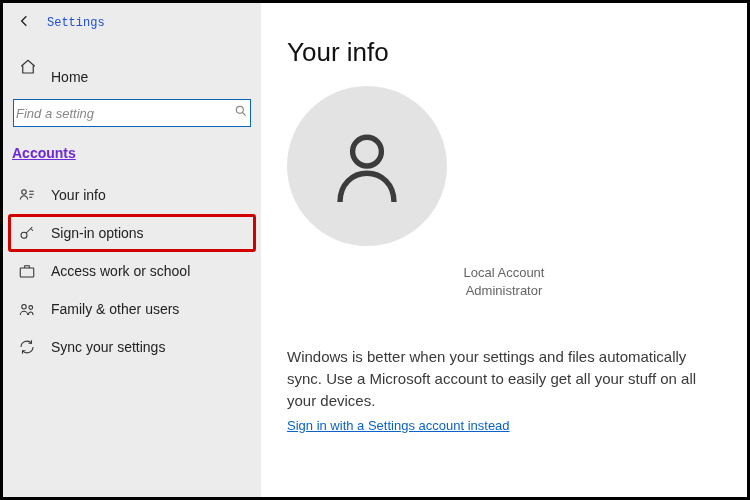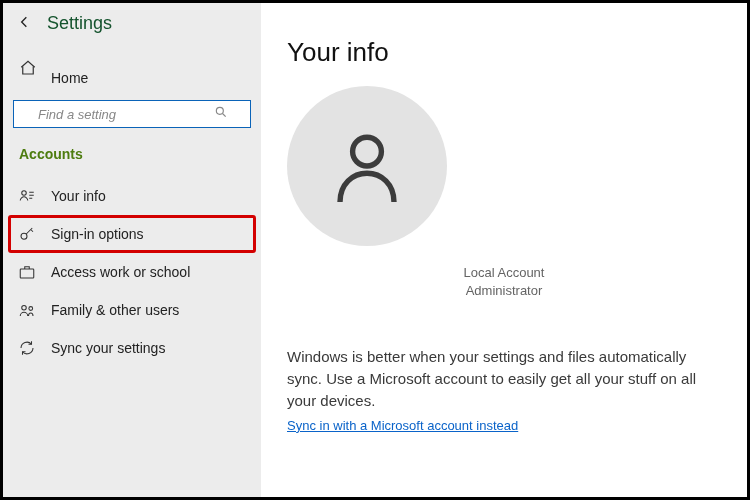--- a/index.html
+++ b/index.html
@@ -1,30 +1,30 @@
 <!DOCTYPE html>
 <html><head>
 <meta charset="utf-8">
 <style>
   * { box-sizing: border-box; margin: 0; padding: 0; }
   html, body { width: 750px; height: 500px; font-family: "Segoe UI", Arial, sans-serif; }
   .frame { width: 750px; height: 500px; border: 3px solid #000; background: #fff; display: flex; overflow: hidden; }
   .sidebar { width: 258px; background: #ececec; display: flex; flex-direction: column; padding-top: 6px; }
   .titlebar { display: flex; align-items: center; gap: 14px; padding: 4px 10px 10px 14px; }
   .titlebar .back svg { width: 16px; height: 16px; }
-  .titlebar .title { font-size: 18px; color: #14532d; }
+  .titlebar .title { font-size: 12px; color: #1d4ed8; font-family: Liberation Mono, monospace; }
   .home-row { display: flex; align-items: center; gap: 14px; padding: 10px 10px 14px 16px; }
   .home-row .hicon svg { width: 18px; height: 18px; }
   .home-row .hlabel { font-size: 14px; color: #222; margin-top: 16px; }
   .search-wrap { padding: 0 10px 18px 10px; }
-  .search { border: 1px solid #0a63b8; background: #fff; height: 28px; display: flex; align-items: center; padding: 0 24px; }
+  .search { border: 1px solid #0a63b8; background: #fff; height: 28px; display: flex; align-items: center; padding: 0 2px; }
   .search input { border: none; flex: 1; font-size: 13px; outline: none; color: #444; background: transparent; }
   .search input::placeholder { color: #888; font-style: italic; }
   .search .sicon svg { width: 14px; height: 14px; stroke: #888; }
-  .section { font-weight: 600; font-size: 14px; color: #4d7c0f; padding: 0 10px 14px 16px; }
+  .section { font-weight: 600; font-size: 14px; color: #6d28d9; padding: 0 10px 14px 9px; text-decoration: underline; }
   .nav { display: flex; flex-direction: column; gap: 2px; padding: 2px 6px 0 6px; }
   .nav-item { display: flex; align-items: center; gap: 14px; padding: 9px 8px; font-size: 14px; color: #222; border-radius: 2px; }
   .nav-item .nicon { width: 20px; display: flex; justify-content: center; }
   .nav-item .nicon svg { width: 18px; height: 18px; stroke: #333; fill: none; stroke-width: 1.4; }
   .nav-item.highlight { outline: 3px solid #d30000; outline-offset: -2px; }
   .main { flex: 1; background: #fff; padding: 34px 26px 0 26px; overflow: hidden; }
   .main h1 { font-weight: 400; font-size: 26px; color: #111; margin-bottom: 18px; }
   .avatar { width: 160px; height: 160px; border-radius: 50%; background: #e3e3e3; display: flex; align-items: center; justify-content: center; margin-bottom: 18px; }
   .avatar svg { width: 90px; height: 90px; stroke: #3c3c3c; fill: none; stroke-width: 6; }
   .acct-line { font-size: 13px; color: #646464; line-height: 1.4; text-align: center; }
@@ -137,17 +137,17 @@
       <svg viewBox="0 0 100 100">
         <circle cx="50" cy="34" r="16"></circle>
         <path d="M20 90c0-20 14-32 30-32s30 12 30 32"></path>
       </svg>
     </div>
 
     <div class="acct-line">Local Account</div>
     <div class="acct-line">Administrator</div>
 
     <div class="blurb">Windows is better when your settings and files automatically sync. Use a Microsoft account to easily get all your stuff on all your devices.</div>
-    <a href="#" class="link">Sync in with a Microsoft account instead</a>
+    <a href="#" class="link">Sign in with a Settings account instead</a>
 
   </div>
 
 </div>
 
 </body></html>

